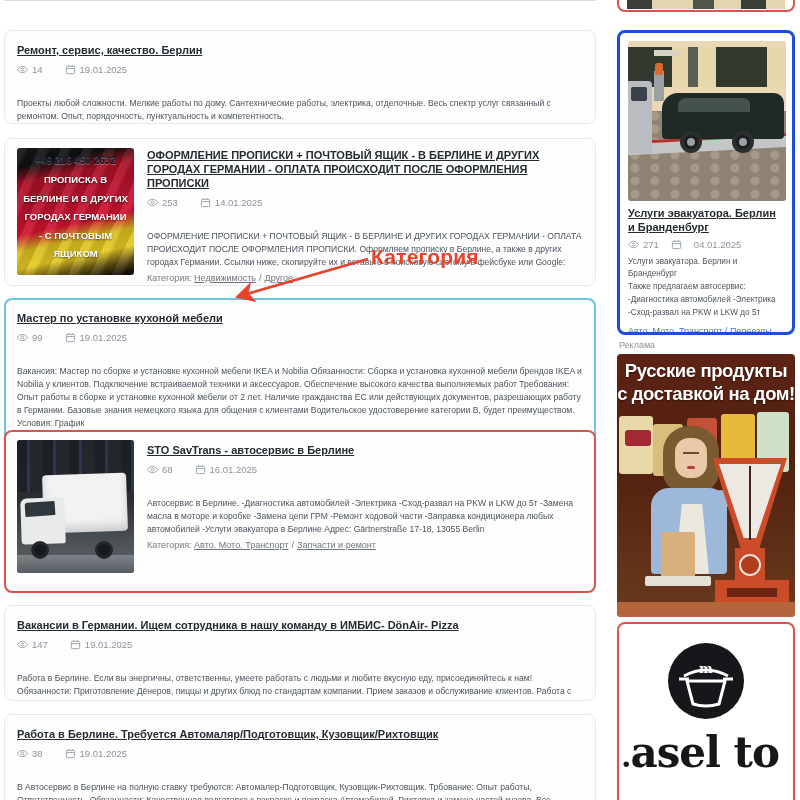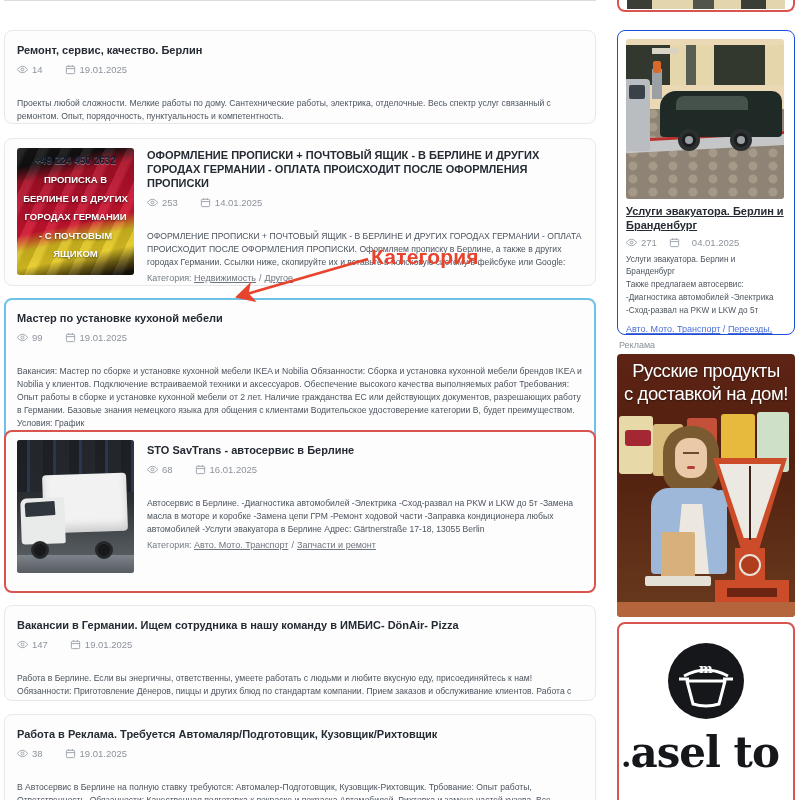--- a/index.html
+++ b/index.html
@@ -14,21 +14,21 @@
   .card.hl-blue { border:2px solid #6fc2e7; padding:8px 11px; }
   .card.hl-red  { border:2px solid #d9534f; padding:8px 11px; }
   .c1 { top:30px;  height:94px; }
   .c2 { top:138px; height:148px; }
   .c3 { top:298px; height:159px; }
   .c4 { top:430px; height:163px; }
   .c5 { top:605px; height:96px; }
   .c6 { top:714px; height:101px; }
 
   .title { display:inline-block; font-size:11px; font-weight:700; color:#252b33;
-           line-height:14px; cursor:pointer; }
+           text-decoration:underline; line-height:14px; cursor:pointer; }
   .meta { display:flex; align-items:center; gap:22px; margin-top:6px; color:#8d939c; font-size:9.5px; }
   .meta .m { display:flex; align-items:center; gap:4px; }
   .micon { width:11px; height:11px; }
   .desc { margin-top:22px; font-size:8.6px; line-height:13px; color:#4c545d; }
   .cats { margin-top:4px; font-size:9px; color:#757c85; }
   .cats a { color:#6e757e; text-decoration:underline; cursor:pointer; }
   .cats .sep { margin:0 3px; }
 
   .media { display:flex; }
   .media .txt { flex:1; min-width:0; margin-left:13px; }
@@ -61,21 +61,21 @@
   .van .w1 { left:14px; } .van .w2 { left:78px; }
 
   
   .sliver { position:absolute; left:617px; top:0; width:178px; height:12px;
     border-left:2px solid #d9534f; border-right:2px solid #d9534f; border-bottom:2px solid #d9534f;
     border-radius:0 0 8px 8px; background:#fff; overflow:hidden; }
   .sliver .ph { position:absolute; left:8px; right:8px; top:0; height:9px;
     background:linear-gradient(90deg,#3a3e36 0 16%,#e3d5ae 16% 42%,#50544a 42% 55%,#e3d5ae 55% 72%,#3a3e36 72% 88%,#e3d5ae 88% 100%); }
 
   .scard { position:absolute; left:617px; top:30px; width:178px; height:305px; background:#fff;
-    border:1px solid #1d4ed8; border-radius:8px; padding:8px; overflow:hidden; }
+    border:3px solid #1d4ed8; border-radius:8px; padding:8px; overflow:hidden; }
   .tow { position:relative; width:158px; height:160px; border-radius:3px; overflow:hidden; background:#ead9b4; }
   .tow .shop { position:absolute; top:6px; left:0; right:0; height:40px;
     background:linear-gradient(90deg,#33382f 0 28%,#e6d6ac 28% 38%,#5a5e52 38% 44%,#e6d6ac 44% 56%,#33382f 56% 88%,#e6d6ac 88% 100%); }
   .tow .sign { position:absolute; top:9px; left:26px; width:26px; height:6px; background:#d8d3c2; }
   .tow .cobble { position:absolute; top:70px; left:0; right:0; bottom:0; background-color:#8e8374;
     background-image:radial-gradient(circle at 7px 5px, #a59a88 4px, transparent 5px); background-size:20px 13px; }
   .tow .bed { position:absolute; top:96px; left:-4px; width:170px; height:14px; background:#c4c6c8;
     transform:rotate(-3deg); border-top:3px solid #b8312c; }
   .tow .car { position:absolute; top:52px; left:34px; width:122px; height:46px; background:#1f2a26;
     border-radius:16px 10px 4px 4px; }
@@ -94,21 +94,21 @@
     text-decoration:underline; margin-top:6px; display:inline-block; cursor:pointer; }
   .smeta { display:flex; align-items:center; gap:12px; margin-top:4px; color:#8d939c; font-size:9.5px; }
   .sdesc { margin-top:6px; font-size:8.2px; line-height:12.8px; color:#4c545d; white-space:pre-line; }
   .scats { margin-top:6px; font-size:9px; line-height:13px; color:#4a6fd8; }
   .scats a { color:#4a6fd8; text-decoration:underline; cursor:pointer; }
 
   .adlabel { position:absolute; left:619px; top:340px; font-size:9px; color:#8a9097; }
 
   .banner { position:absolute; left:617px; top:354px; width:178px; height:263px; border-radius:4px;
     overflow:hidden; background:linear-gradient(180deg,#5e2315 0%,#51200f 40%,#6a3a1e 100%); cursor:pointer; }
-  .banner-head { padding-top:5px; text-align:center; color:#fff; font-weight:400; font-size:18.5px;
+  .banner-head { padding-top:5px; text-align:center; color:#fff; font-weight:700; font-size:18.5px;
     line-height:23px; letter-spacing:-0.4px; text-shadow:0 1px 2px rgba(0,0,0,.5); }
   .pack { position:absolute; border-radius:3px; }
   .p1 { left:2px;  top:62px; width:34px; height:58px; background:#e8d9a8; }
   .p2 { left:8px;  top:76px; width:26px; height:16px; background:#a32833; }
   .p3 { left:36px; top:70px; width:30px; height:52px; background:#d8bd7c; }
   .p4 { left:104px; top:60px; width:34px; height:50px; background:#e7b93c; }
   .p5 { left:140px; top:58px; width:32px; height:60px; background:#cfe0c8; }
   .p6 { left:70px; top:64px; width:30px; height:40px; background:#c4503a; }
   .hair { position:absolute; left:46px; top:72px; width:56px; height:66px; background:#7a5a30; border-radius:26px 26px 20px 20px; }
   .face { position:absolute; left:58px; top:84px; width:32px; height:40px; background:#e9c9a8; border-radius:14px; }
@@ -170,21 +170,21 @@
           </svg>
           <span>19.01.2025</span>
         </span>
     </div>
     <div class="desc">Проекты любой сложности. Мелкие работы по дому. Сантехнические работы, электрика, отделочные. Весь спектр услуг связанный с ремонтом. Опыт, порядочность, пунктуальность и компетентность.</div>
   </article>
 
   <article class="card c2">
     <div class="media">
       <div class="thumb flag">
-        <div class="flag-phone">+49 224 450 2632</div>
+        <div class="flag-phone">+49 216 450 2632</div>
         <div class="flag-lines">
           <div>ПРОПИСКА  В</div>
           <div>БЕРЛИНЕ И В ДРУГИХ</div>
           <div>ГОРОДАХ ГЕРМАНИИ</div>
           <div>- С ПОЧТОВЫМ</div>
           <div>ЯЩИКОМ</div>
         </div>
       </div>
       <div class="txt">
         <a class="title">ОФОРМЛЕНИЕ ПРОПИСКИ + ПОЧТОВЫЙ ЯЩИК - В БЕРЛИНЕ И ДРУГИХ ГОРОДАХ ГЕРМАНИИ - ОПЛАТА ПРОИСХОДИТ ПОСЛЕ ОФОРМЛЕНИЯ ПРОПИСКИ</a>
@@ -303,21 +303,21 @@
         </span>
     </div>
     <div class="desc">Работа в Берлине. Если вы энергичны, ответственны, умеете работать с людьми и любите вкусную еду, присоединяйтесь к нам! Обязанности: Приготовление Дёнеров, пиццы и других блюд по стандартам компании. Прием заказов и обслуживание клиентов. Работа с кассой (обучим, если нужно). Знание немецкого обязательно. Если вы готовы стать частью нашей команды, звоните или пишите нам:</div>
     <div class="cats">
       <span>Категория:</span>
       <a>Работа в Германии</a><span class="sep">/</span><a>Предлагаю работу</a>
     </div>
   </article>
 
   <article class="card c6">
-    <a class="title">Работа в Реклама. Требуется Автомаляр/Подготовщик, Кузовщик/Рихтовщик</a>
+    <a class="title">Работа в Берлине. Требуется Автомаляр/Подготовщик, Кузовщик/Рихтовщик</a>
     <div class="meta">
       <span class="m">
           <svg class="micon" viewBox="0 0 24 24">
             <path d="M1 12s4-7 11-7 11 7 11 7-4 7-11 7S1 12 1 12z" fill="none" stroke="#98a0a8" stroke-width="2"></path>
             <circle cx="12" cy="12" r="3.2" fill="none" stroke="#98a0a8" stroke-width="2"></circle>
           </svg>
           <span>38</span>
         </span>
       <span class="m">
           <svg class="micon" viewBox="0 0 24 24">

